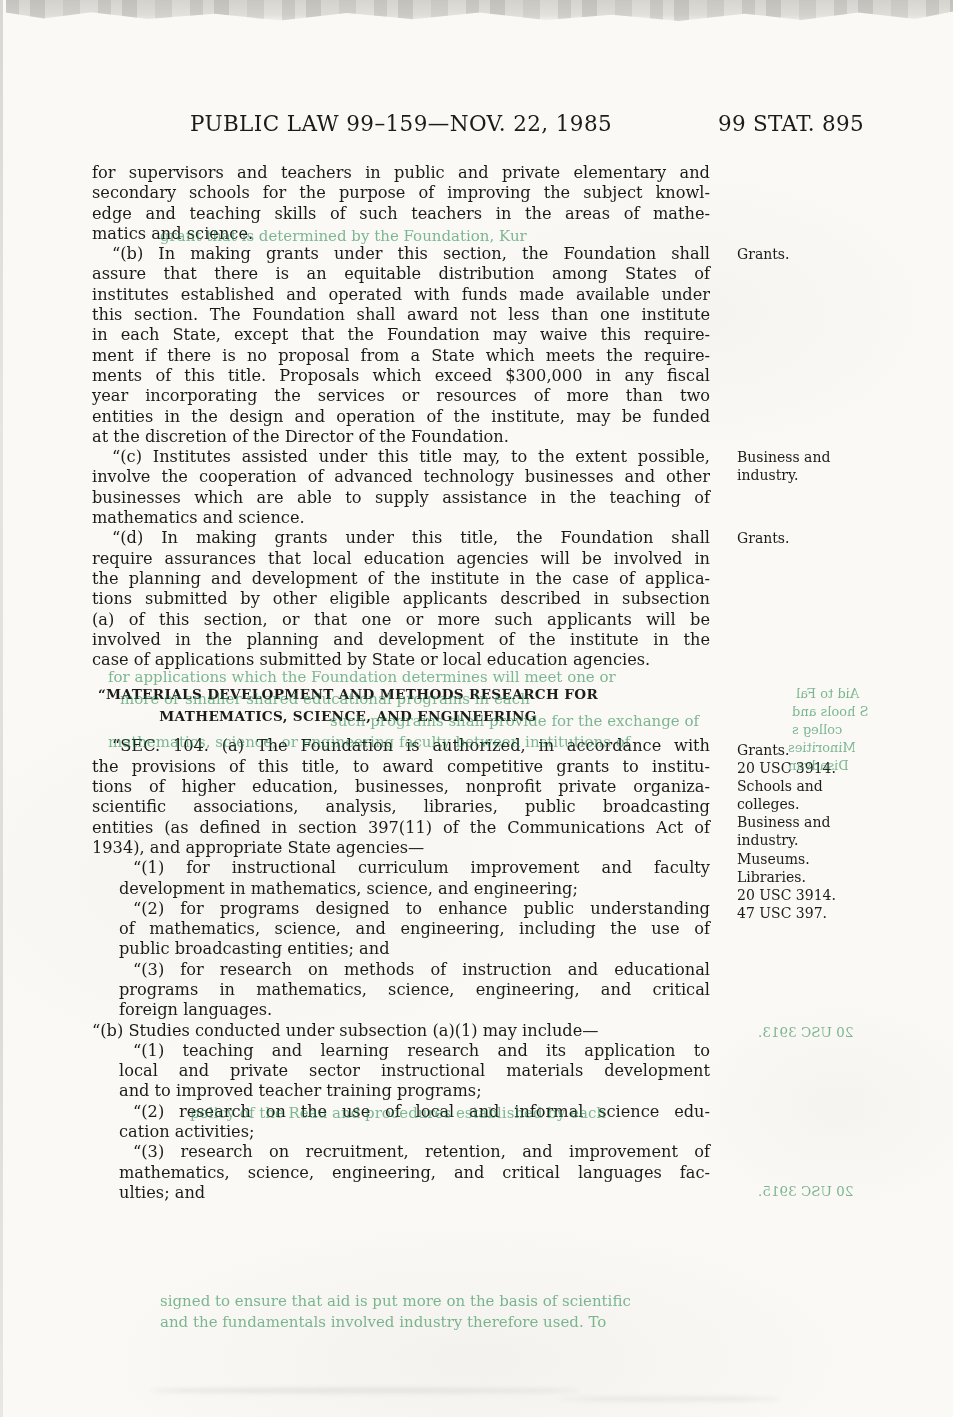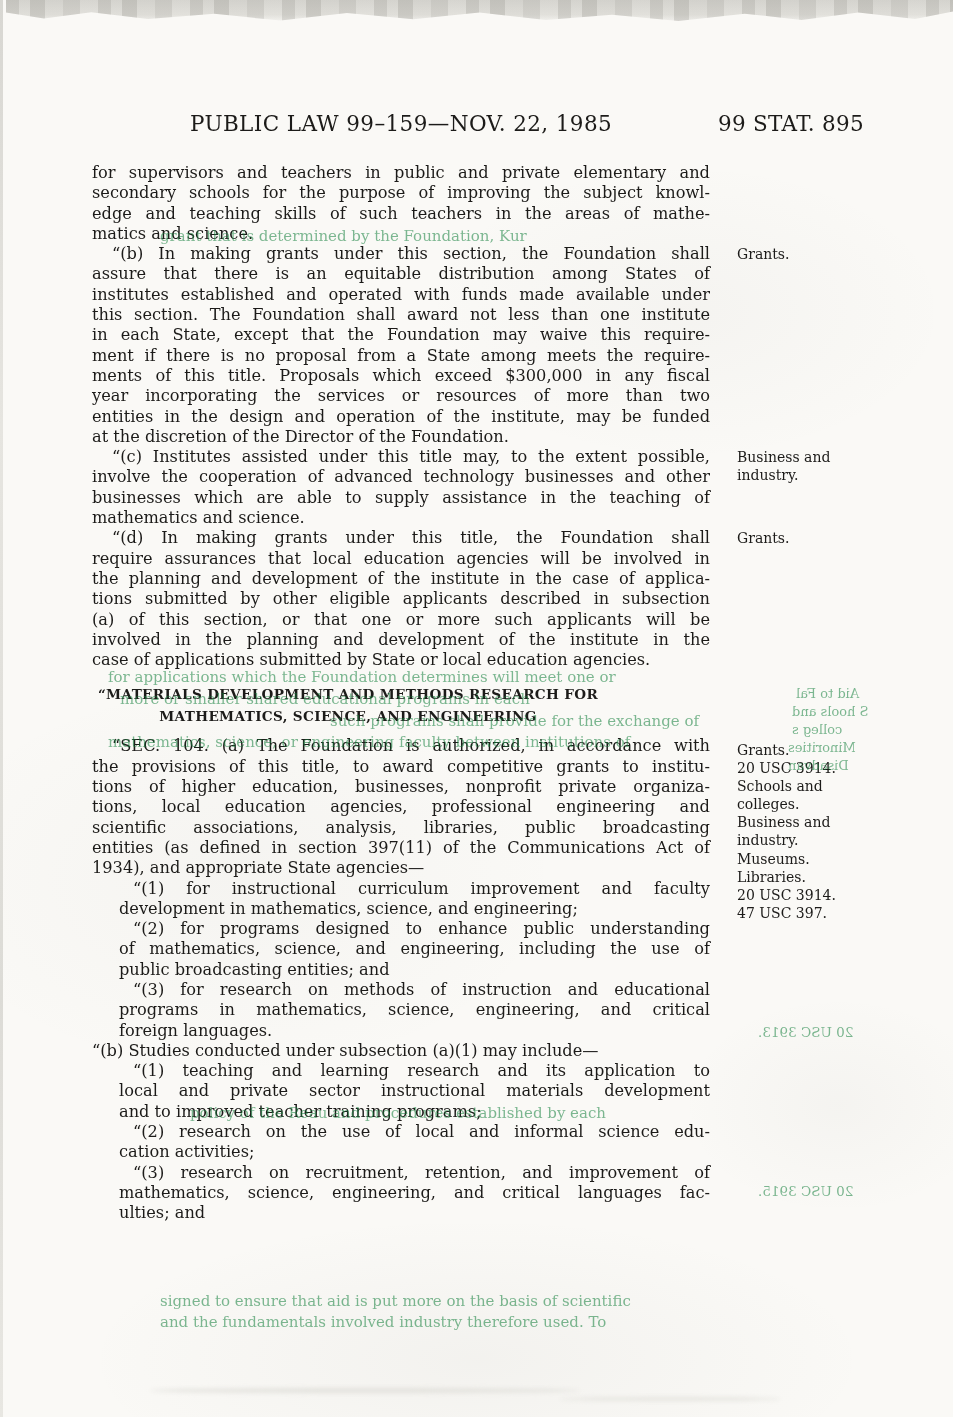--- a/index.html
+++ b/index.html
@@ -94,21 +94,21 @@
         <div class="line">secondary schools for the purpose of improving the subject knowl-</div>
         <div class="line">edge and teaching skills of such teachers in the areas of mathe-</div>
         <div class="line last">matics and science.</div>
       </div>
       <div class="block para fi">
         <div class="line first">“(b) In making grants under this section, the Foundation shall</div>
         <div class="line">assure that there is an equitable distribution among States of</div>
         <div class="line">institutes established and operated with funds made available under</div>
         <div class="line">this section. The Foundation shall award not less than one institute</div>
         <div class="line">in each State, except that the Foundation may waive this require-</div>
-        <div class="line">ment if there is no proposal from a State among meets the require-</div>
+        <div class="line">ment if there is no proposal from a State which meets the require-</div>
         <div class="line">ments of this title. Proposals which exceed $300,000 in any fiscal</div>
         <div class="line">year incorporating the services or resources of more than two</div>
         <div class="line">entities in the design and operation of the institute, may be funded</div>
         <div class="line last">at the discretion of the Director of the Foundation.</div>
       </div>
       <div class="block para fi">
         <div class="line first">“(c) Institutes assisted under this title may, to the extent possible,</div>
         <div class="line">involve the cooperation of advanced technology businesses and other</div>
         <div class="line">businesses which are able to supply assistance in the teaching of</div>
         <div class="line last">mathematics and science.</div>
@@ -123,21 +123,20 @@
         <div class="line last">case of applications submitted by State or local education agencies.</div>
       </div>
       <div class="block heading">
         <div class="line first">“MATERIALS DEVELOPMENT AND METHODS RESEARCH FOR</div>
         <div class="line last">MATHEMATICS, SCIENCE, AND ENGINEERING</div>
       </div>
       <div class="block para fi">
         <div class="line first">“SEC. 104. (a) The Foundation is authorized, in accordance with</div>
         <div class="line">the provisions of this title, to award competitive grants to institu-</div>
         <div class="line">tions of higher education, businesses, nonprofit private organiza-</div>
-        <div class="line">tions, local education agencies, professional engineering and</div>
         <div class="line">scientific associations, analysis, libraries, public broadcasting</div>
         <div class="line">entities (as defined in section 397(11) of the Communications Act of</div>
         <div class="line last">1934), and appropriate State agencies—</div>
       </div>
       <div class="block sub">
         <div class="line first">“(1) for instructional curriculum improvement and faculty</div>
         <div class="line last">development in mathematics, science, and engineering;</div>
       </div>
       <div class="block sub">
         <div class="line first">“(2) for programs designed to enhance public understanding</div>

